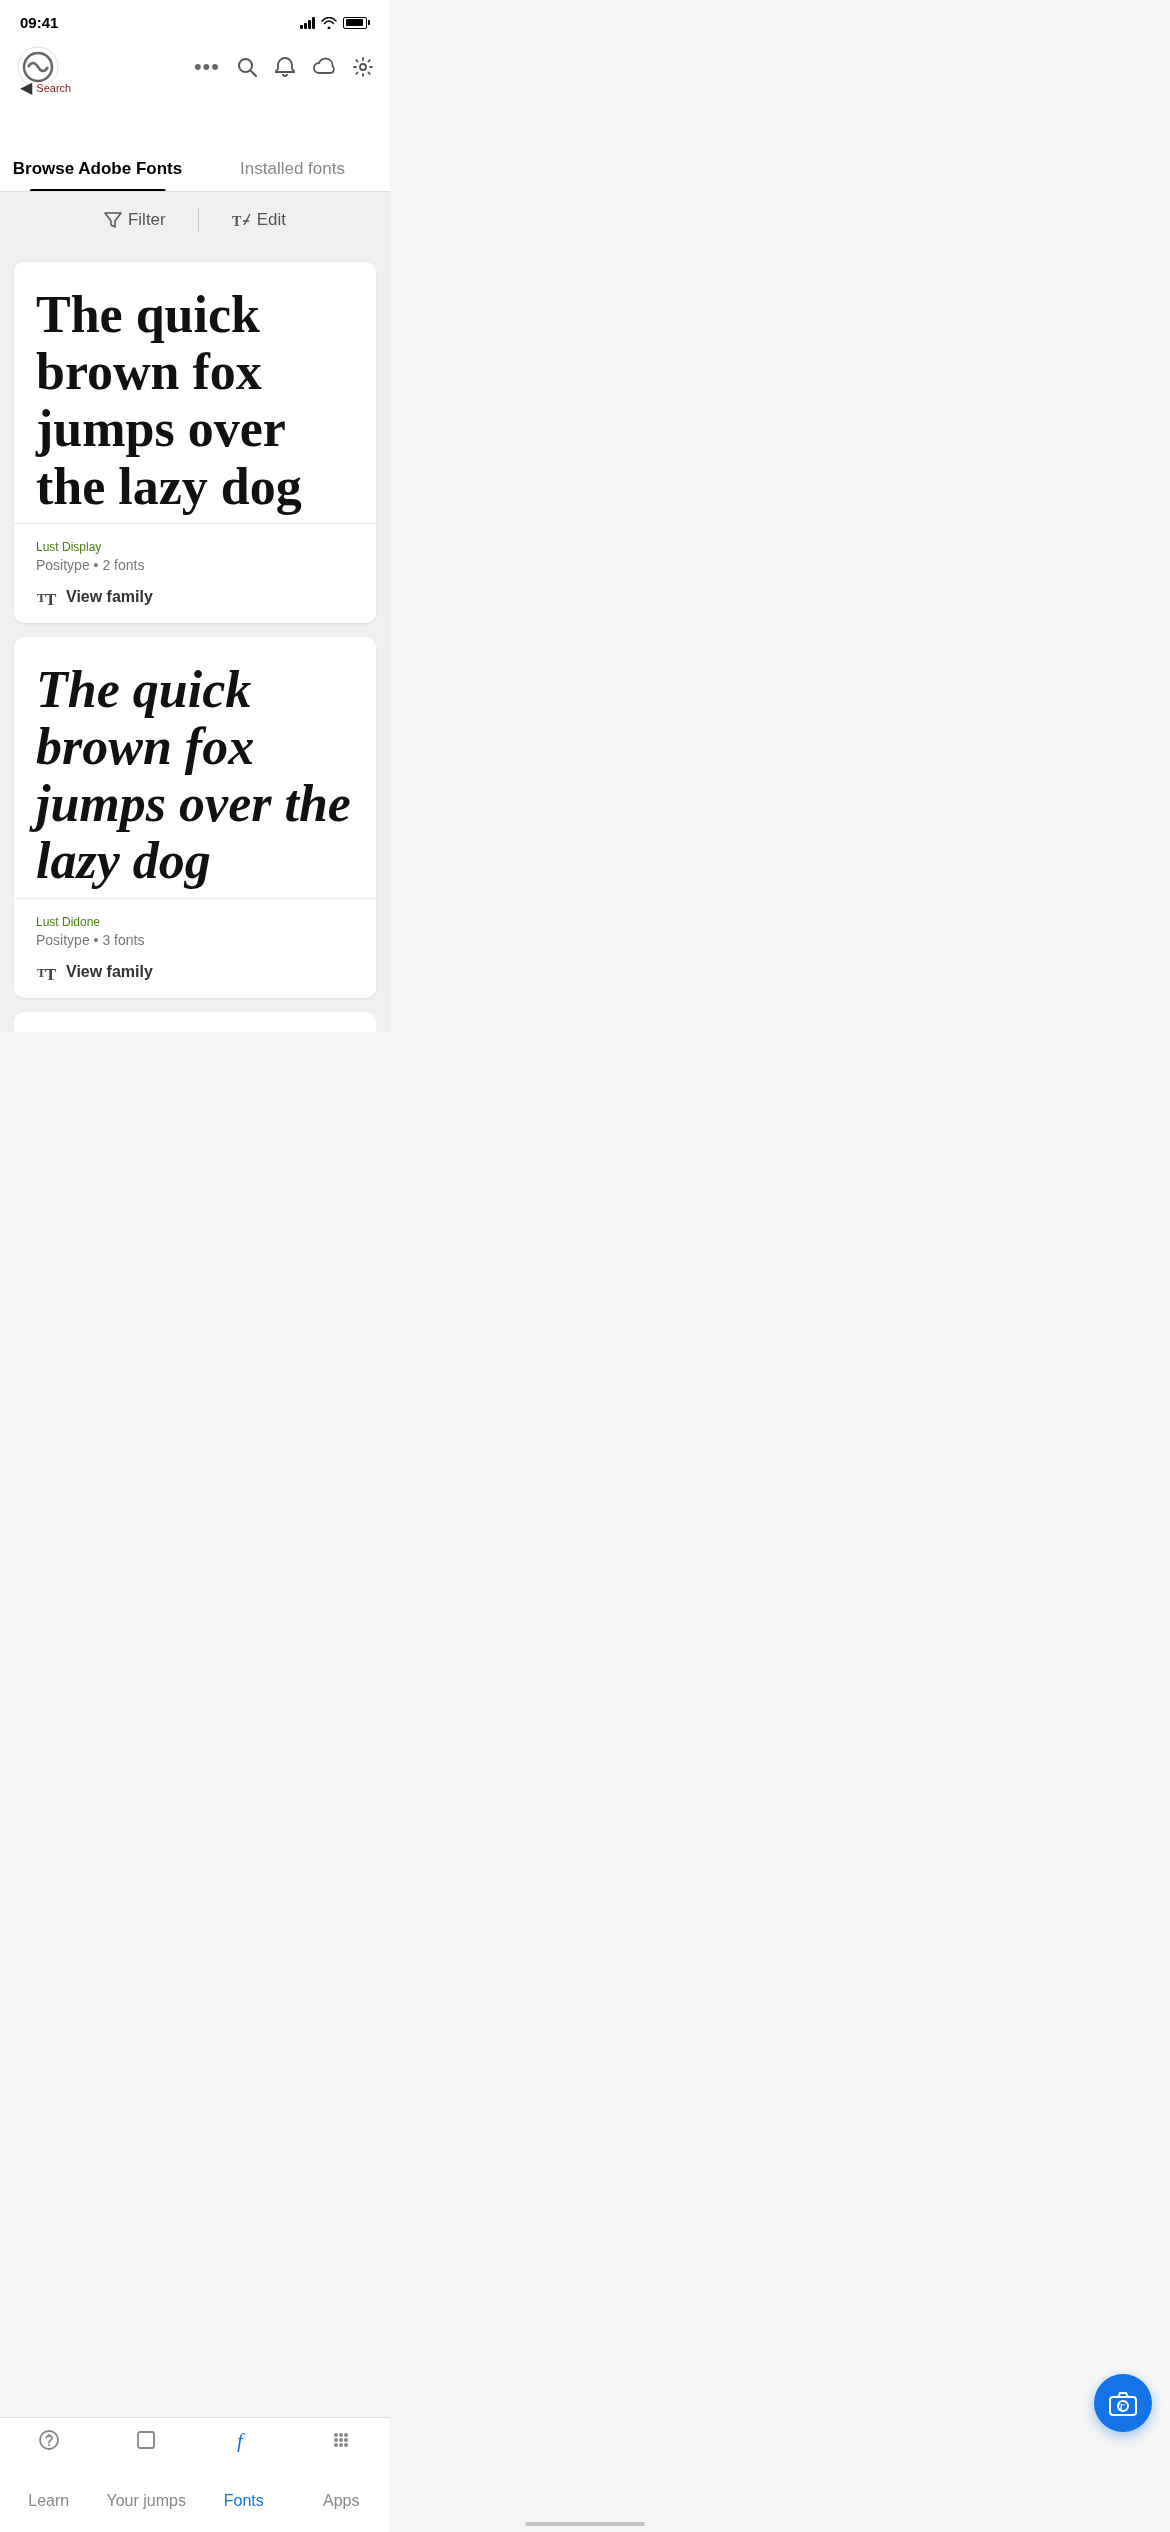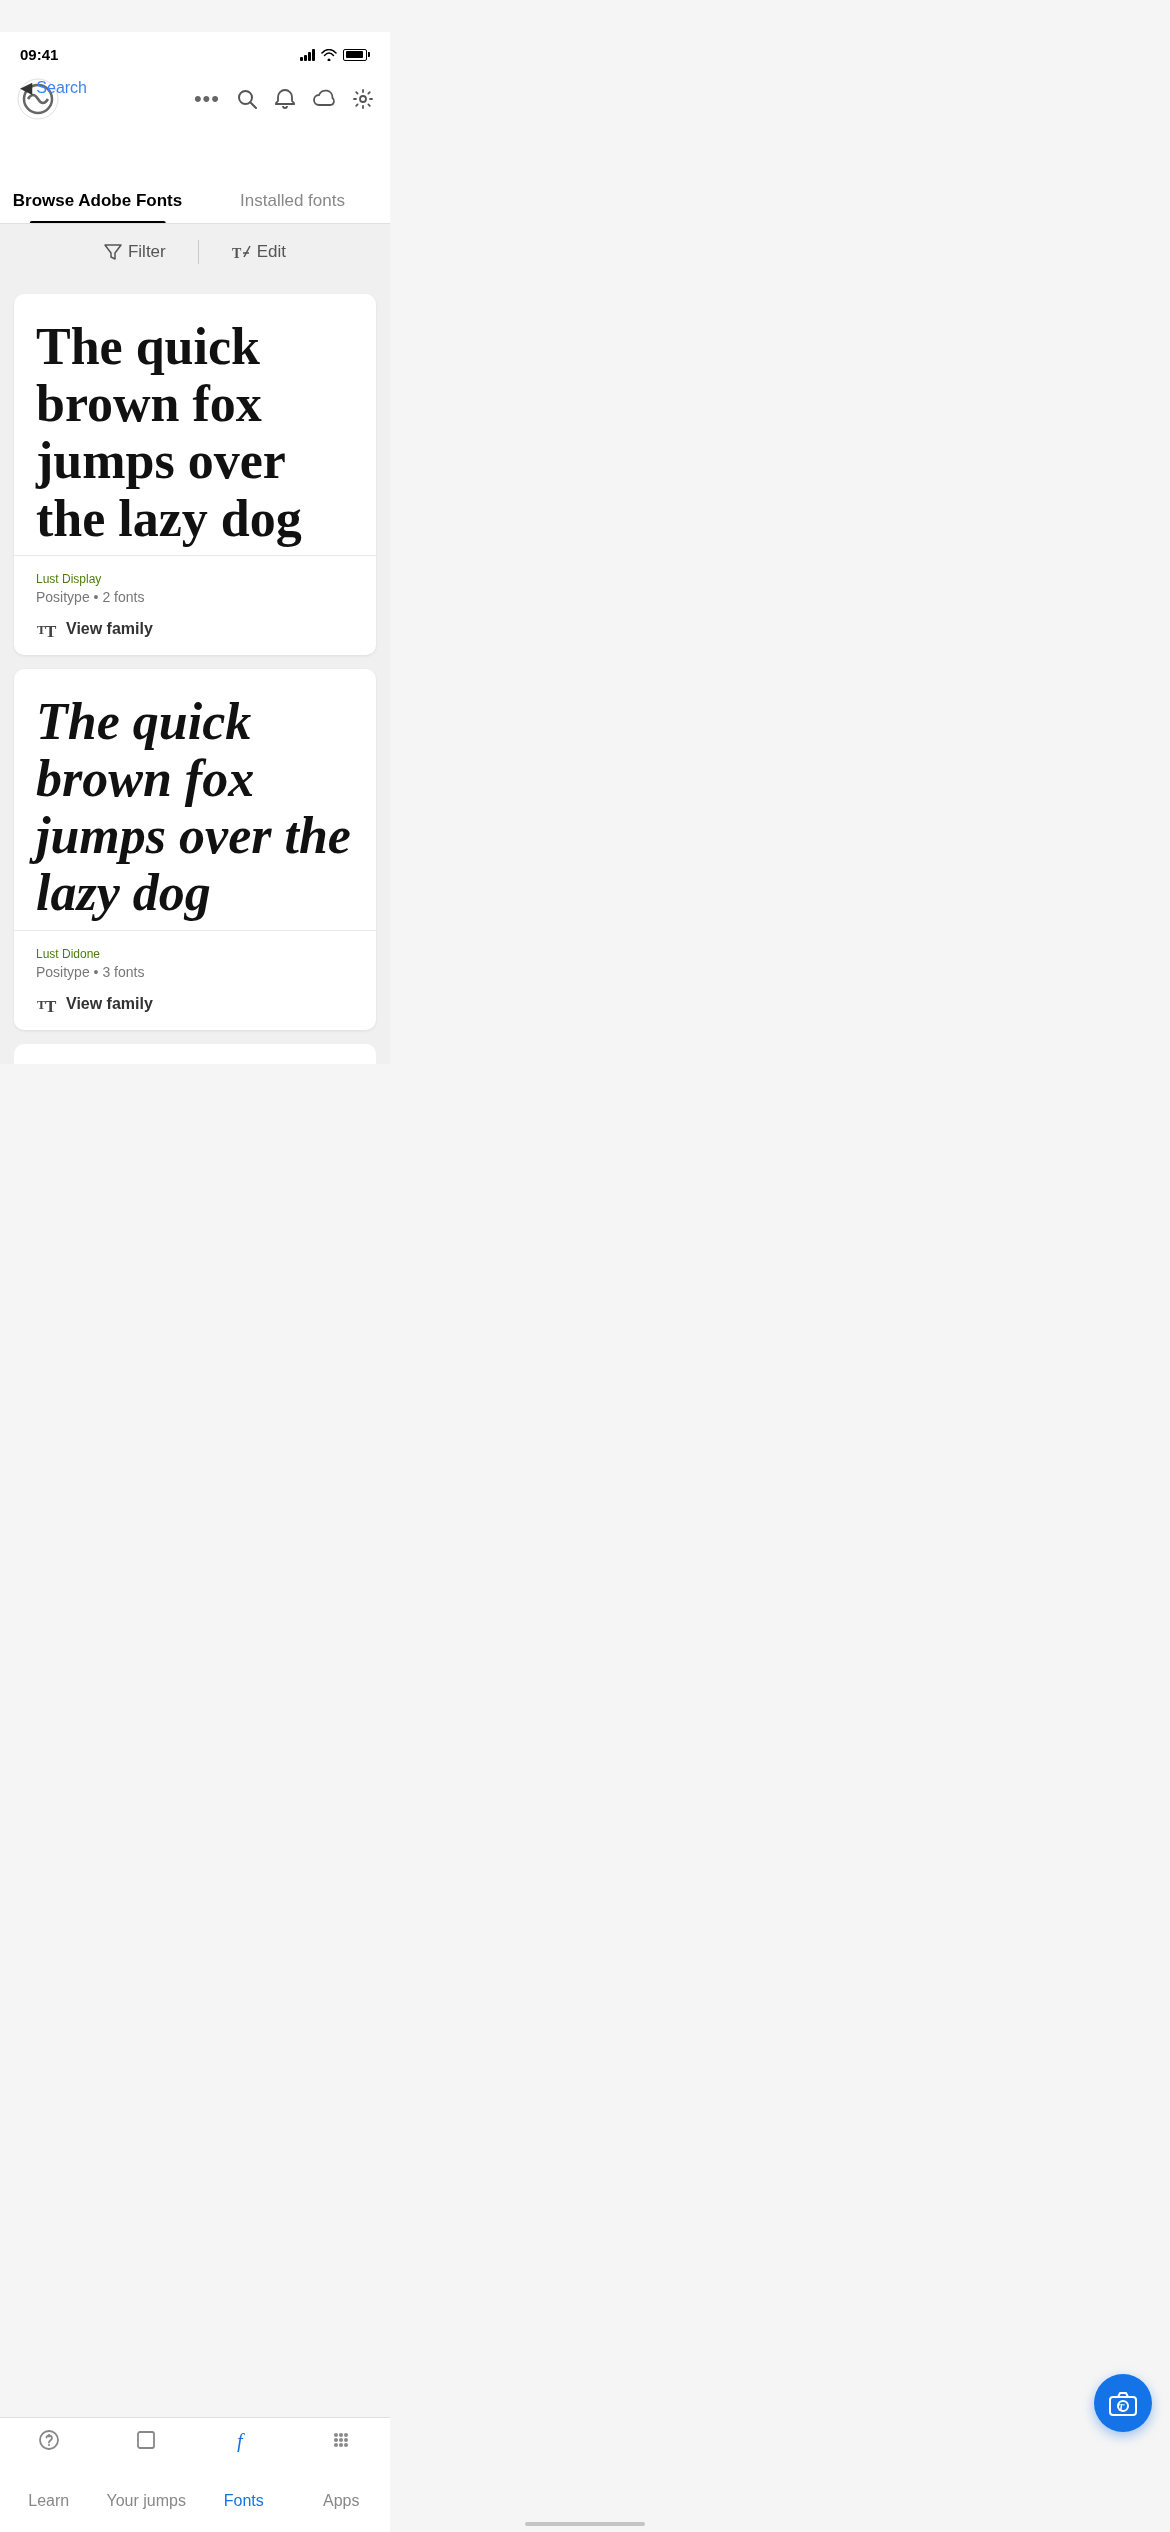--- a/index.html
+++ b/index.html
@@ -14,21 +14,20 @@
       position: relative;
     }
 
     
     .status-bar {
       display: flex;
       justify-content: space-between;
       align-items: center;
       padding: 14px 20px 6px 20px;
       background: white;
-      margin-top: 32px;
     }
 
     .status-time {
       font-size: 15px;
       font-weight: 600;
       color: #000;
     }
 
     .status-icons {
       display: flex;
@@ -334,21 +333,21 @@
 
     <svg width="44" height="44" viewBox="0 0 44 44">
       <circle cx="22" cy="22" r="20" fill="white" stroke="#e0e0e0" stroke-width="1"></circle>
       <ellipse cx="22" cy="22" rx="14" ry="14" fill="none" stroke="#666" stroke-width="2.5"></ellipse>
       <path d="M 12 22 Q 17 14 22 22 Q 27 30 32 22" stroke="#666" stroke-width="2.5" fill="none"></path>
     </svg>
   </div>
 
   <div style="display:flex; align-items:center; gap:4px; position:absolute; left:20px; top:78px;">
     <span style="font-size:16px; color:#333;">◀</span>
-    <span style="font-size:16px; color:#3b82f6;">Search</span>
+    <span style="font-size:11px; color:#7f1d1d;">Search</span>
   </div>
 
   <div class="nav-right">
     <span style="font-size:22px; color:#666; letter-spacing:1px;">•••</span>
     <svg width="22" height="22" viewBox="0 0 22 22">
       <circle cx="9.5" cy="9.5" r="6.5" stroke="#555" stroke-width="2" fill="none"></circle>
       <line x1="14.5" y1="14.5" x2="20" y2="20" stroke="#555" stroke-width="2" stroke-linecap="round"></line>
     </svg>
     <svg width="22" height="22" viewBox="0 0 22 22">
       <path d="M11 2a7 7 0 00-7 7v4l-2 2v1h18v-1l-2-2V9a7 7 0 00-7-7z" stroke="#555" stroke-width="1.8" fill="none"></path>

